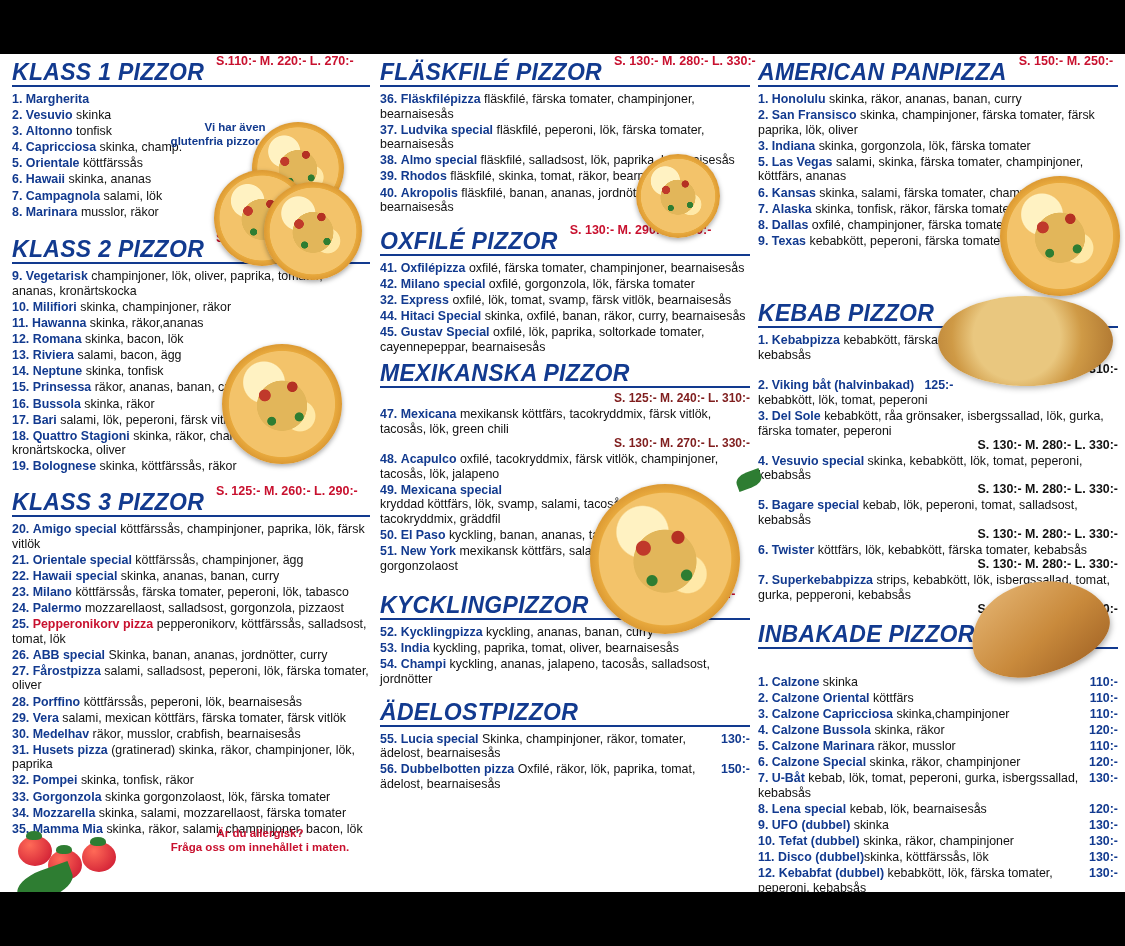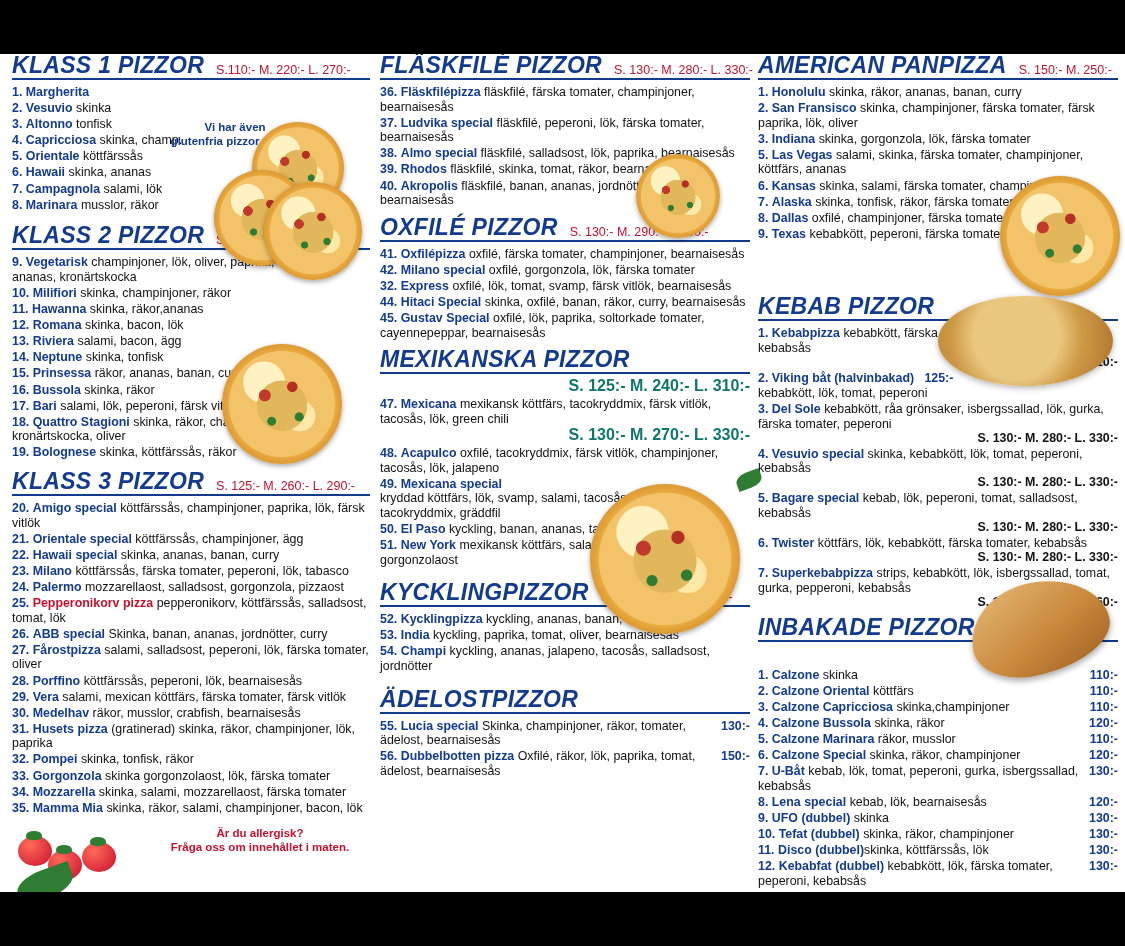--- a/index.html
+++ b/index.html
@@ -7,22 +7,22 @@
   #page{position:relative;width:1125px;height:946px;background:#000;}
   #sheet{position:absolute;left:0;top:54px;width:1125px;height:838px;background:#fff;overflow:hidden;}
   .col{position:absolute;top:0;}
   .c1{left:12px;width:358px;}
   .c2{left:380px;width:370px;}
   .c3{left:758px;width:360px;}
 
   .sect{margin-bottom:2px;}
   .sect-head{position:relative;display:flex;align-items:flex-end;gap:12px;border-bottom:2px solid #123a8f;padding-bottom:1px;margin-bottom:5px;}
   .sect-title{font-style:italic;font-weight:bold;color:#123a8f;font-size:23px;letter-spacing:.3px;white-space:nowrap;line-height:1;}
-  .sect-prices{font-weight:normal;color:#c8102e;font-size:12.5px;white-space:nowrap;padding-bottom:0;}
-  .prices-line{font-weight:bold;color:#0f766e;font-size:16px;text-align:right;margin:-2px 0 2px 0;}
+  .sect-prices{font-weight:bold;color:#c8102e;font-size:12.5px;white-space:nowrap;padding-bottom:16px;}
+  .prices-line{font-weight:bold;color:#7f1d1d;font-size:12px;text-align:right;margin:-2px 0 2px 0;}
 
   ul.items{list-style:none;margin:0;padding:0;}
   ul.items li{font-size:12.4px;line-height:14.6px;color:#111;margin-bottom:1.5px;}
   .num{font-weight:bold;color:#123a8f;}
   .nm{font-weight:bold;color:#123a8f;}
   .nm.red{color:#c8102e;}
   .desc{font-weight:normal;color:#111;}
   .pr{float:right;font-weight:bold;color:#123a8f;}
 
   .note{position:absolute;font-weight:bold;color:#c8102e;font-size:11.5px;text-align:center;line-height:14px;}

